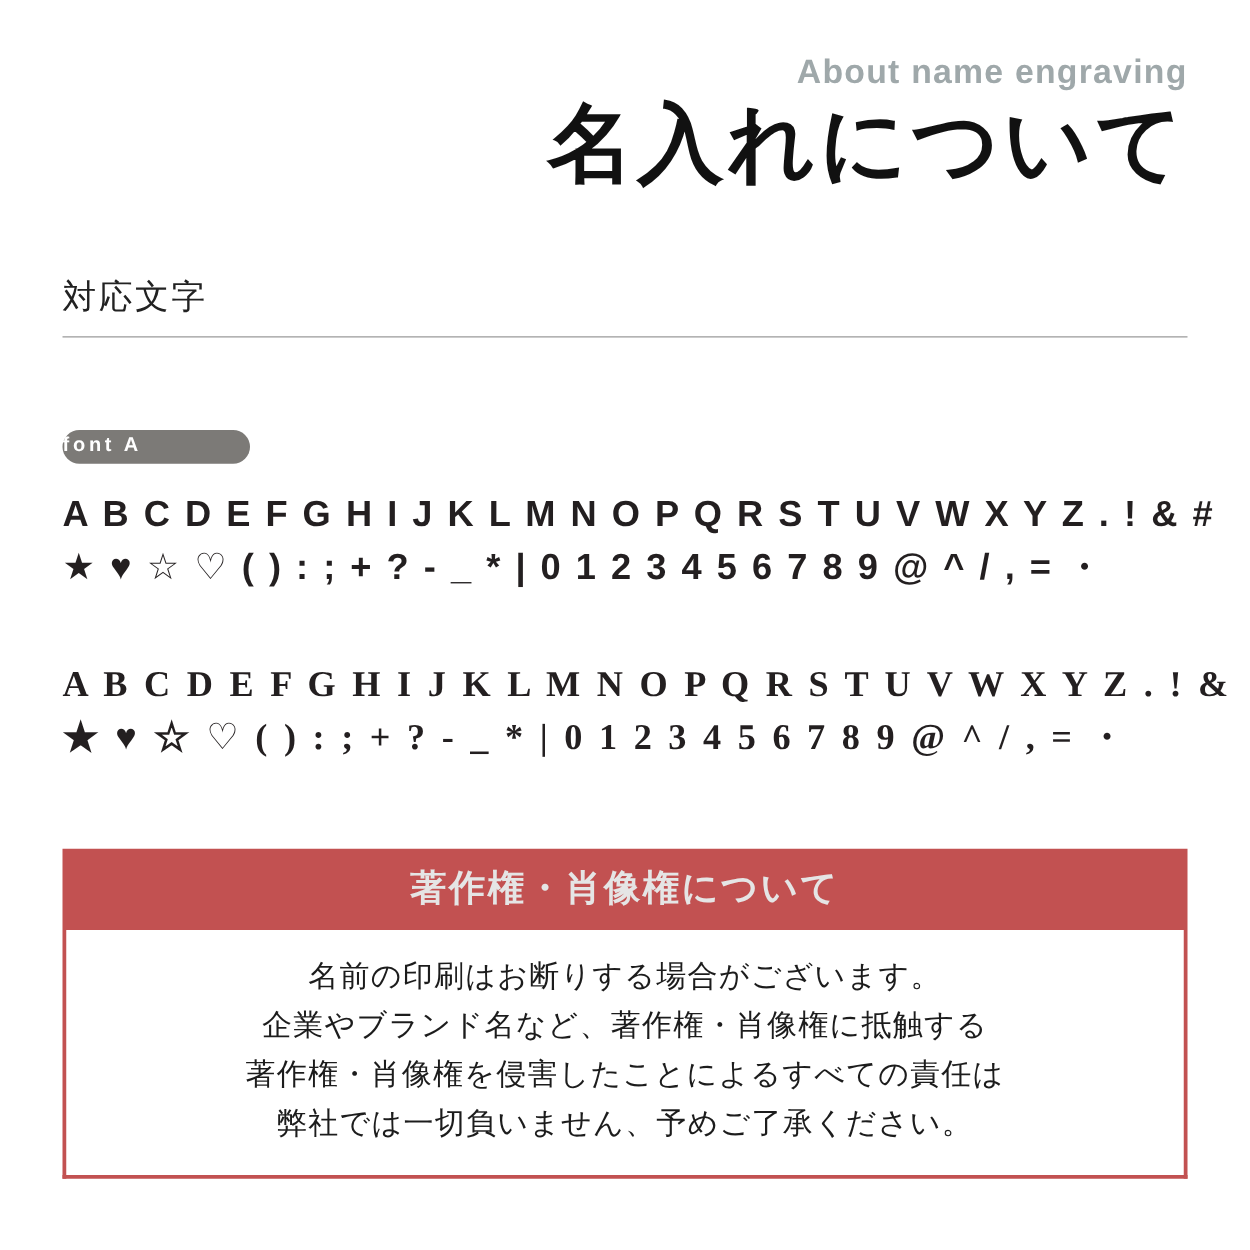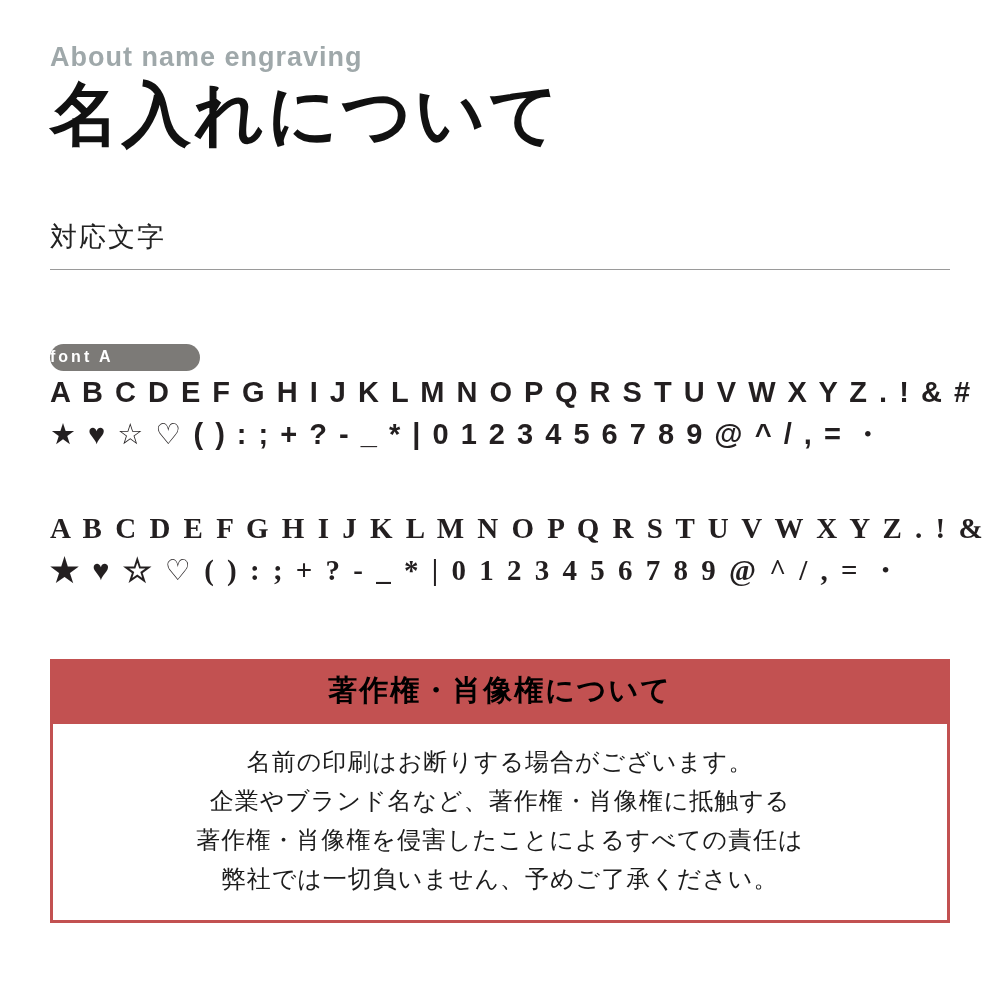--- a/index.html
+++ b/index.html
@@ -14,21 +14,21 @@
   body{
     width:1000px;height:1000px;
     background:#ffffff;
     font-family:"Liberation Sans","DejaVu Sans",sans-serif;
     color:var(--text-black);
     overflow:hidden;
   }
   .page{width:1000px;height:1000px;padding:0 50px;}
 
   
-  .page-header{text-align:left;padding-top:42px;}
+  .page-header{text-align:right;padding-top:42px;}
   .subtitle{
     font-size:27px;
     color:var(--subtitle-gray);
     letter-spacing:1px;
     font-weight:600;
   }
   .title{
     margin:4px 0 0 0;
     font-size:69px;
     font-weight:700;
@@ -65,37 +65,37 @@
     letter-spacing:3px;
     padding:4px 0 5px 0;
     border-radius:14px;
   }
   .char-line{
     white-space:nowrap;
     font-size:29px;
     line-height:42px;
     color:var(--text-black);
   }
-  .char-line.first{margin-top:0;text-align:center;}
+  .char-line.first{margin-top:20px;text-align:center;}
   .char-line.sans{
     font-family:"Liberation Sans","DejaVu Sans",sans-serif;
     font-weight:700;
     letter-spacing:2px;
   }
   .char-line.serif{
     font-family:"Liberation Serif","DejaVu Serif",serif;
     font-weight:700;
     letter-spacing:3px;
   }
 
   
   .notice-box{margin-top:68px;}
   .notice-header{
     background:var(--accent-red);
-    color:#000000;
+    color:#e5e5e5;
     text-align:center;
     font-size:29px;
     font-weight:700;
     letter-spacing:2px;
     padding:12px 0 13px 0;
   }
   .notice-body{
     border:3px solid var(--accent-red);
     border-top:none;
     background:#ffffff;

